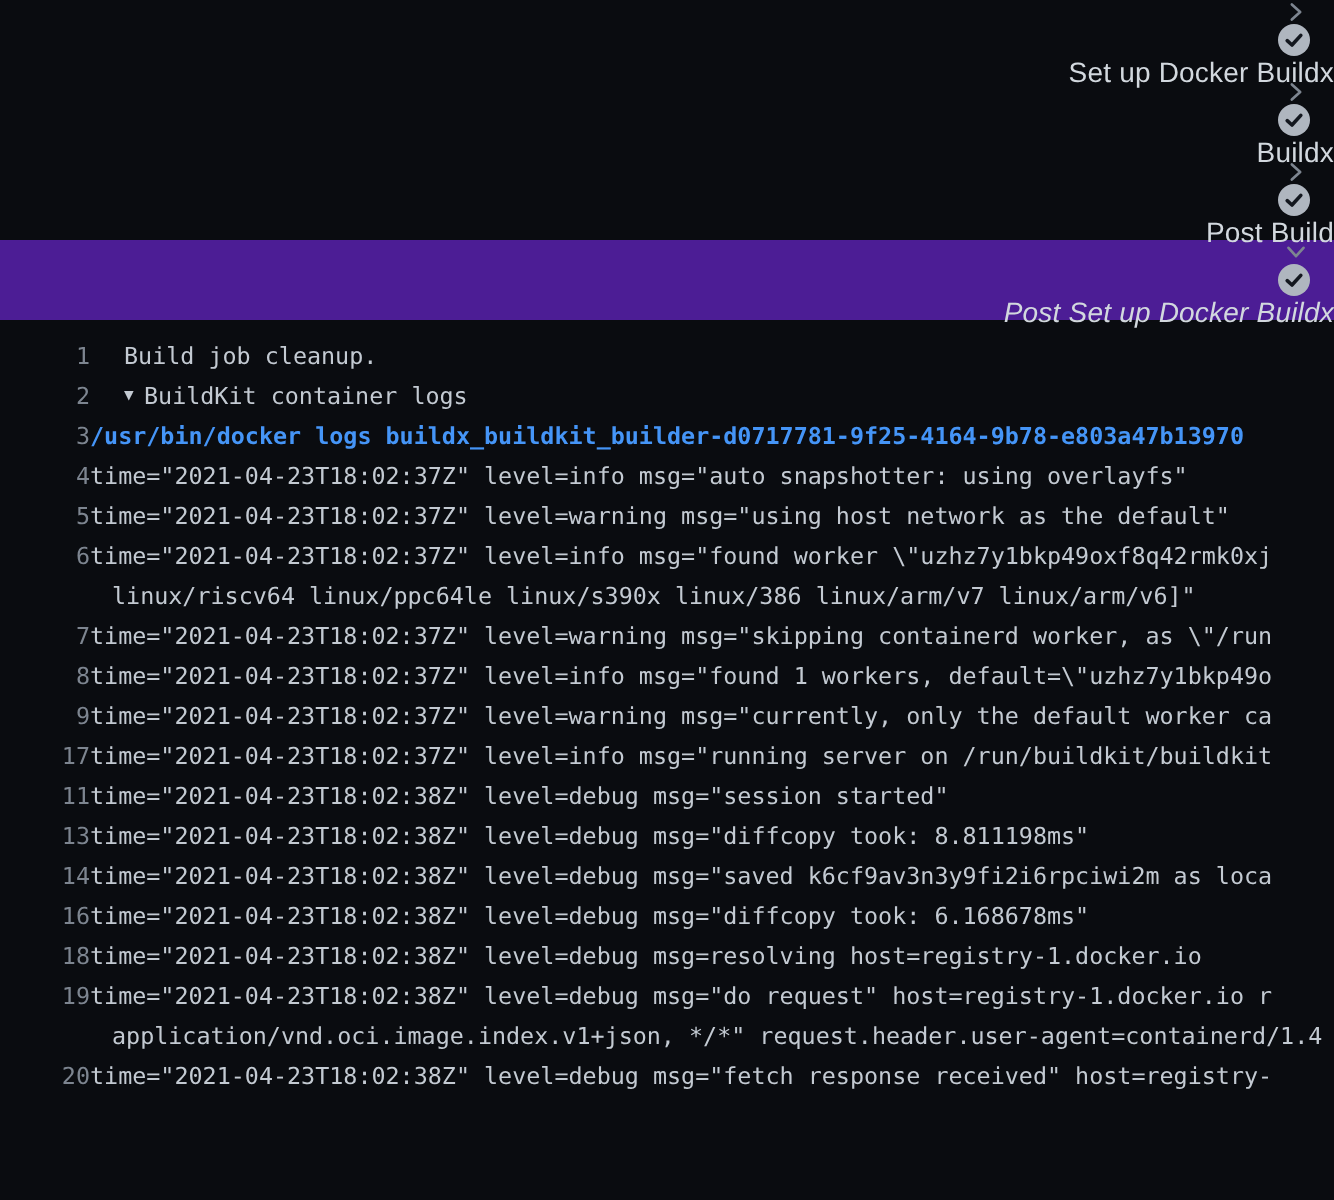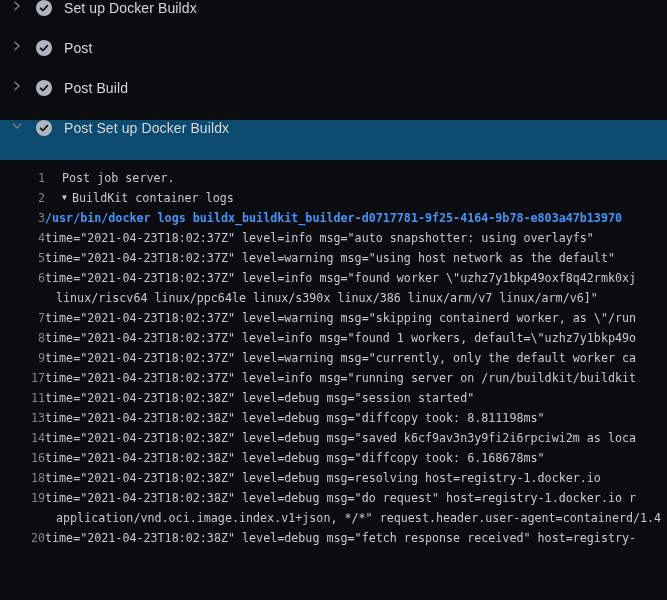--- a/index.html
+++ b/index.html
@@ -5,24 +5,24 @@
   * { box-sizing: border-box; }
   html, body { margin: 0; padding: 0; }
   body {
     width: 667px; height: 600px; overflow: hidden;
     background: #0a0c10;
     font-family: "Liberation Sans", sans-serif;
   }
   
   .steps { width: 667px; }
   .step {
-    display: flex; align-items: flex-start;
-    height: 40px; padding-left: 12px; cursor: pointer;
-  }
-  .step.current { background: #0c4a6e; }
+    display: flex; align-items: flex-end;
+    height: 40px; padding-left: 12px; cursor: pointer; flex-direction: column;
+  }
+  .step.current { background: #4c1d95; font-style: italic; }
   .chev { width: 10px; height: 12px; margin-right: 14px; color: #7d8590; flex: none; display: flex; align-items: center; }
   .chev svg { display: block; }
   .step.current .chev svg { transform: rotate(90deg); }
   .check { width: 16px; height: 16px; margin-right: 12px; flex: none; }
   .check svg { display: block; }
   .slabel { color: #d2d8de; font-size: 14px; letter-spacing: 0.1px; }
   
   .log {
     padding-top: 8px;
     font-family: "DejaVu Sans Mono", monospace;
@@ -71,21 +71,21 @@
       <svg width="10" height="12" viewBox="0 0 12 12">
           <path d="M3.5 1.5 L8.5 6 L3.5 10.5" fill="none" stroke="currentColor" stroke-width="1.6" stroke-linecap="round" stroke-linejoin="round"></path>
         </svg>
     </span>
     <span class="check">
       <svg width="16" height="16" viewBox="0 0 16 16">
           <circle cx="8" cy="8" r="8" fill="#afb6bf"></circle>
           <path d="M4.6 8.3 L7 10.5 L11.4 5.7" fill="none" stroke="#14181f" stroke-width="1.8" stroke-linecap="round" stroke-linejoin="round"></path>
         </svg>
     </span>
-    <span class="slabel">Post</span>
+    <span class="slabel">Buildx</span>
   </div>
 
   <div class="step">
     <span class="chev">
       <svg width="10" height="12" viewBox="0 0 12 12">
           <path d="M3.5 1.5 L8.5 6 L3.5 10.5" fill="none" stroke="currentColor" stroke-width="1.6" stroke-linecap="round" stroke-linejoin="round"></path>
         </svg>
     </span>
     <span class="check">
       <svg width="16" height="16" viewBox="0 0 16 16">
@@ -107,21 +107,21 @@
           <circle cx="8" cy="8" r="8" fill="#afb6bf"></circle>
           <path d="M4.6 8.3 L7 10.5 L11.4 5.7" fill="none" stroke="#14181f" stroke-width="1.8" stroke-linecap="round" stroke-linejoin="round"></path>
         </svg>
     </span>
     <span class="slabel">Post Set up Docker Buildx</span>
   </div>
 </div>
 <div class="log">
   <div class="lrow">
     <a class="lnum">1</a>
-    <span class="ltext i0">Post job server.</span>
+    <span class="ltext i0">Build job cleanup.</span>
   </div>
 
   <div class="lrow">
     <a class="lnum">2</a>
     <span class="ltoggle">▼</span><span class="ltext">BuildKit container logs</span>
   </div>
 
   <div class="lrow">
     <a class="lnum">3</a>
     <span class="ltext i1 cmd">/usr/bin/docker logs buildx_buildkit_builder-d0717781-9f25-4164-9b78-e803a47b13970</span>

